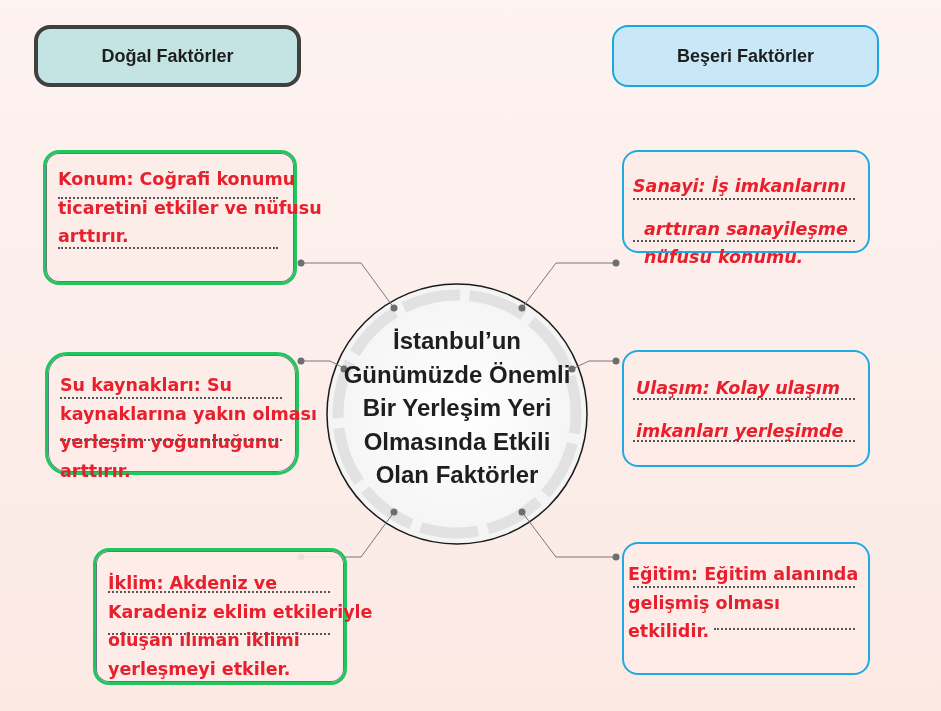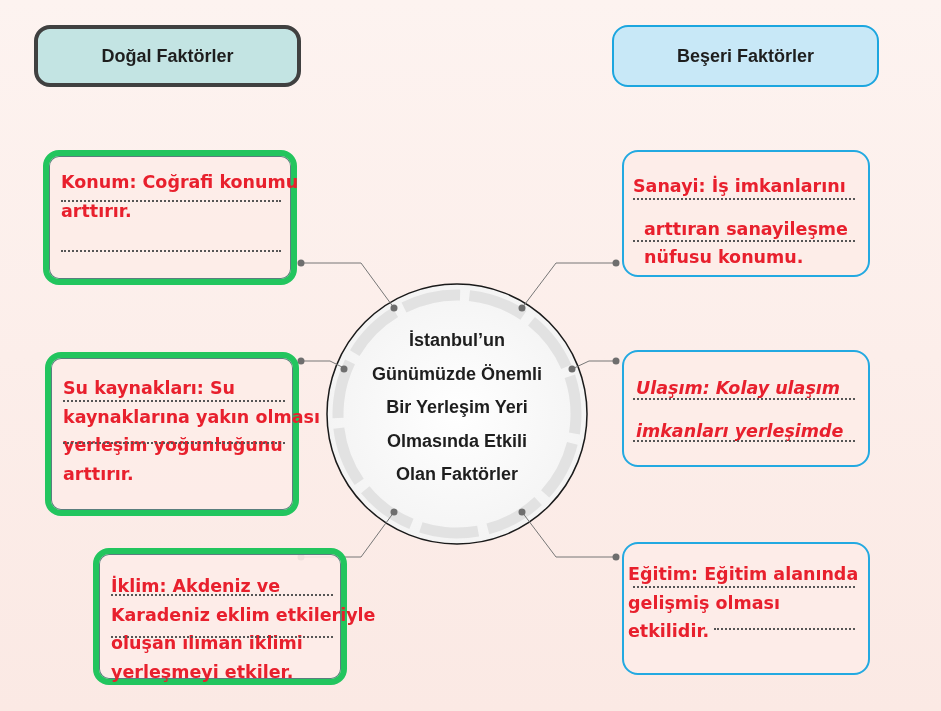--- a/index.html
+++ b/index.html
@@ -14,36 +14,36 @@
     font-weight: bold; font-size: 18px; color: #1e1e1e; box-sizing: border-box;
   }
   #hdr-left { left: 34px; top: 25px; width: 267px; background: #c3e4e3; border: 4px solid #404040; }
   #hdr-right { left: 612px; top: 25px; width: 267px; background: #c8e8f7; border: 2px solid #1ca6df; }
 
   .box {
     position: absolute; box-sizing: border-box; border-radius: 16px;
     background: rgba(253,236,232,0.9);
     padding: 14px 12px 0 12px;
   }
-  .box.left { border: 6px solid #22c55e; box-shadow: inset 0 0 0 1px #5a7e7e; }
+  .box.left { border: 3px solid #22c55e; box-shadow: inset 0 0 0 1px #5a7e7e; }
   .box.right { border: 2.5px solid #23a9e1; }
   .box .line {
     display: block; position: relative; white-space: nowrap;
     font-family: "DejaVu Sans", sans-serif; font-weight: bold; font-size: 17.5px;
     color: #e8202d; line-height: 28.5px;
   }
   .dots {
     position: absolute; height: 0; border-top: 2px dotted #555;
   }
 
   svg#connectors { position: absolute; left: 0; top: 0; }
 
   .circle-text {
     position: absolute; left: 337px; top: 324px; width: 240px;
-    text-align: center; font-weight: bold; font-size: 18px; color: #1e1e1e; line-height: 33.5px;
+    text-align: center; font-weight: bold; font-size: 24px; color: #1e1e1e; line-height: 33.5px;
   }
   .circle-text span { display: block; }
 </style>
 </head>
 <body>
 
 <svg id="connectors" width="941" height="711">
   <defs>
     <radialGradient id="cg" cx="50%" cy="50%" r="50%">
       <stop offset="0%" stop-color="#ffffff"></stop>
@@ -88,44 +88,45 @@
 <div class="circle-text">
   <span>İstanbul’un</span>
   <span>Günümüzde Önemli</span>
   <span>Bir Yerleşim Yeri</span>
   <span>Olmasında Etkili</span>
   <span>Olan Faktörler</span>
 </div>
 
 <div class="box left" style="left:43px; top:150px; width:254px; height:135px; padding-top:12px;">
   <span class="line">Konum: Coğrafi konumu</span>
+  <span class="line">ticaretini etkiler ve nüfusu</span>
   <span class="line">arttırır.</span>
   <div class="dots" style="left:12px; top:44px; width:220px;"></div>
   <div class="dots" style="left:12px; top:94px; width:220px;"></div>
 </div>
 
-<div class="box left" style="left:45px; top:352px; width:254px; height:164px; padding-top:16px;">
+<div class="box left" style="left:45px; top:352px; width:254px; height:123px; padding-top:16px;border-radius:22px;">
   <span class="line">Su kaynakları: Su</span>
   <span class="line">kaynaklarına yakın olması</span>
   <span class="line">yerleşim yoğunluğunu</span>
   <span class="line">arttırır.</span>
   <div class="dots" style="left:12px; top:42px; width:222px;"></div>
   <div class="dots" style="left:12px; top:84px; width:222px;"></div>
 </div>
 
 <div class="box left" style="left:45px; top:548px; width:254px; height:137px; padding-top:18px;margin-left:48px;">
   <span class="line">İklim: Akdeniz ve</span>
   <span class="line">Karadeniz eklim etkileriyle</span>
   <span class="line">oluşan ılıman iklimi</span>
   <span class="line">yerleşmeyi etkiler.</span>
   <div class="dots" style="left:12px; top:40px; width:222px;"></div>
   <div class="dots" style="left:12px; top:82px; width:222px;"></div>
 </div>
 
-<div class="box right" style="left:622px; top:150px; width:248px; height:127px; padding-top:20px; padding-left:9px;">
+<div class="box right" style="left:622px; top:150px; width:248px; height:103px; padding-top:20px; padding-left:9px;font-style:italic;">
   <span class="line">Sanayi:  İş imkanlarını</span>
   <span class="line" style="margin-top:14px; padding-left:11px;">arttıran sanayileşme</span>
   <span class="line" style="padding-left:11px;">nüfusu konumu.</span>
   <div class="dots" style="left:9px; top:46px; width:222px;"></div>
   <div class="dots" style="left:9px; top:88px; width:222px;"></div>
 </div>
 
 <div class="box right" style="left:622px; top:350px; width:248px; height:117px; padding-top:22px; font-style:italic;">
   <span class="line">Ulaşım: Kolay ulaşım</span>
   <span class="line" style="margin-top:14px;">imkanları yerleşimde</span>

